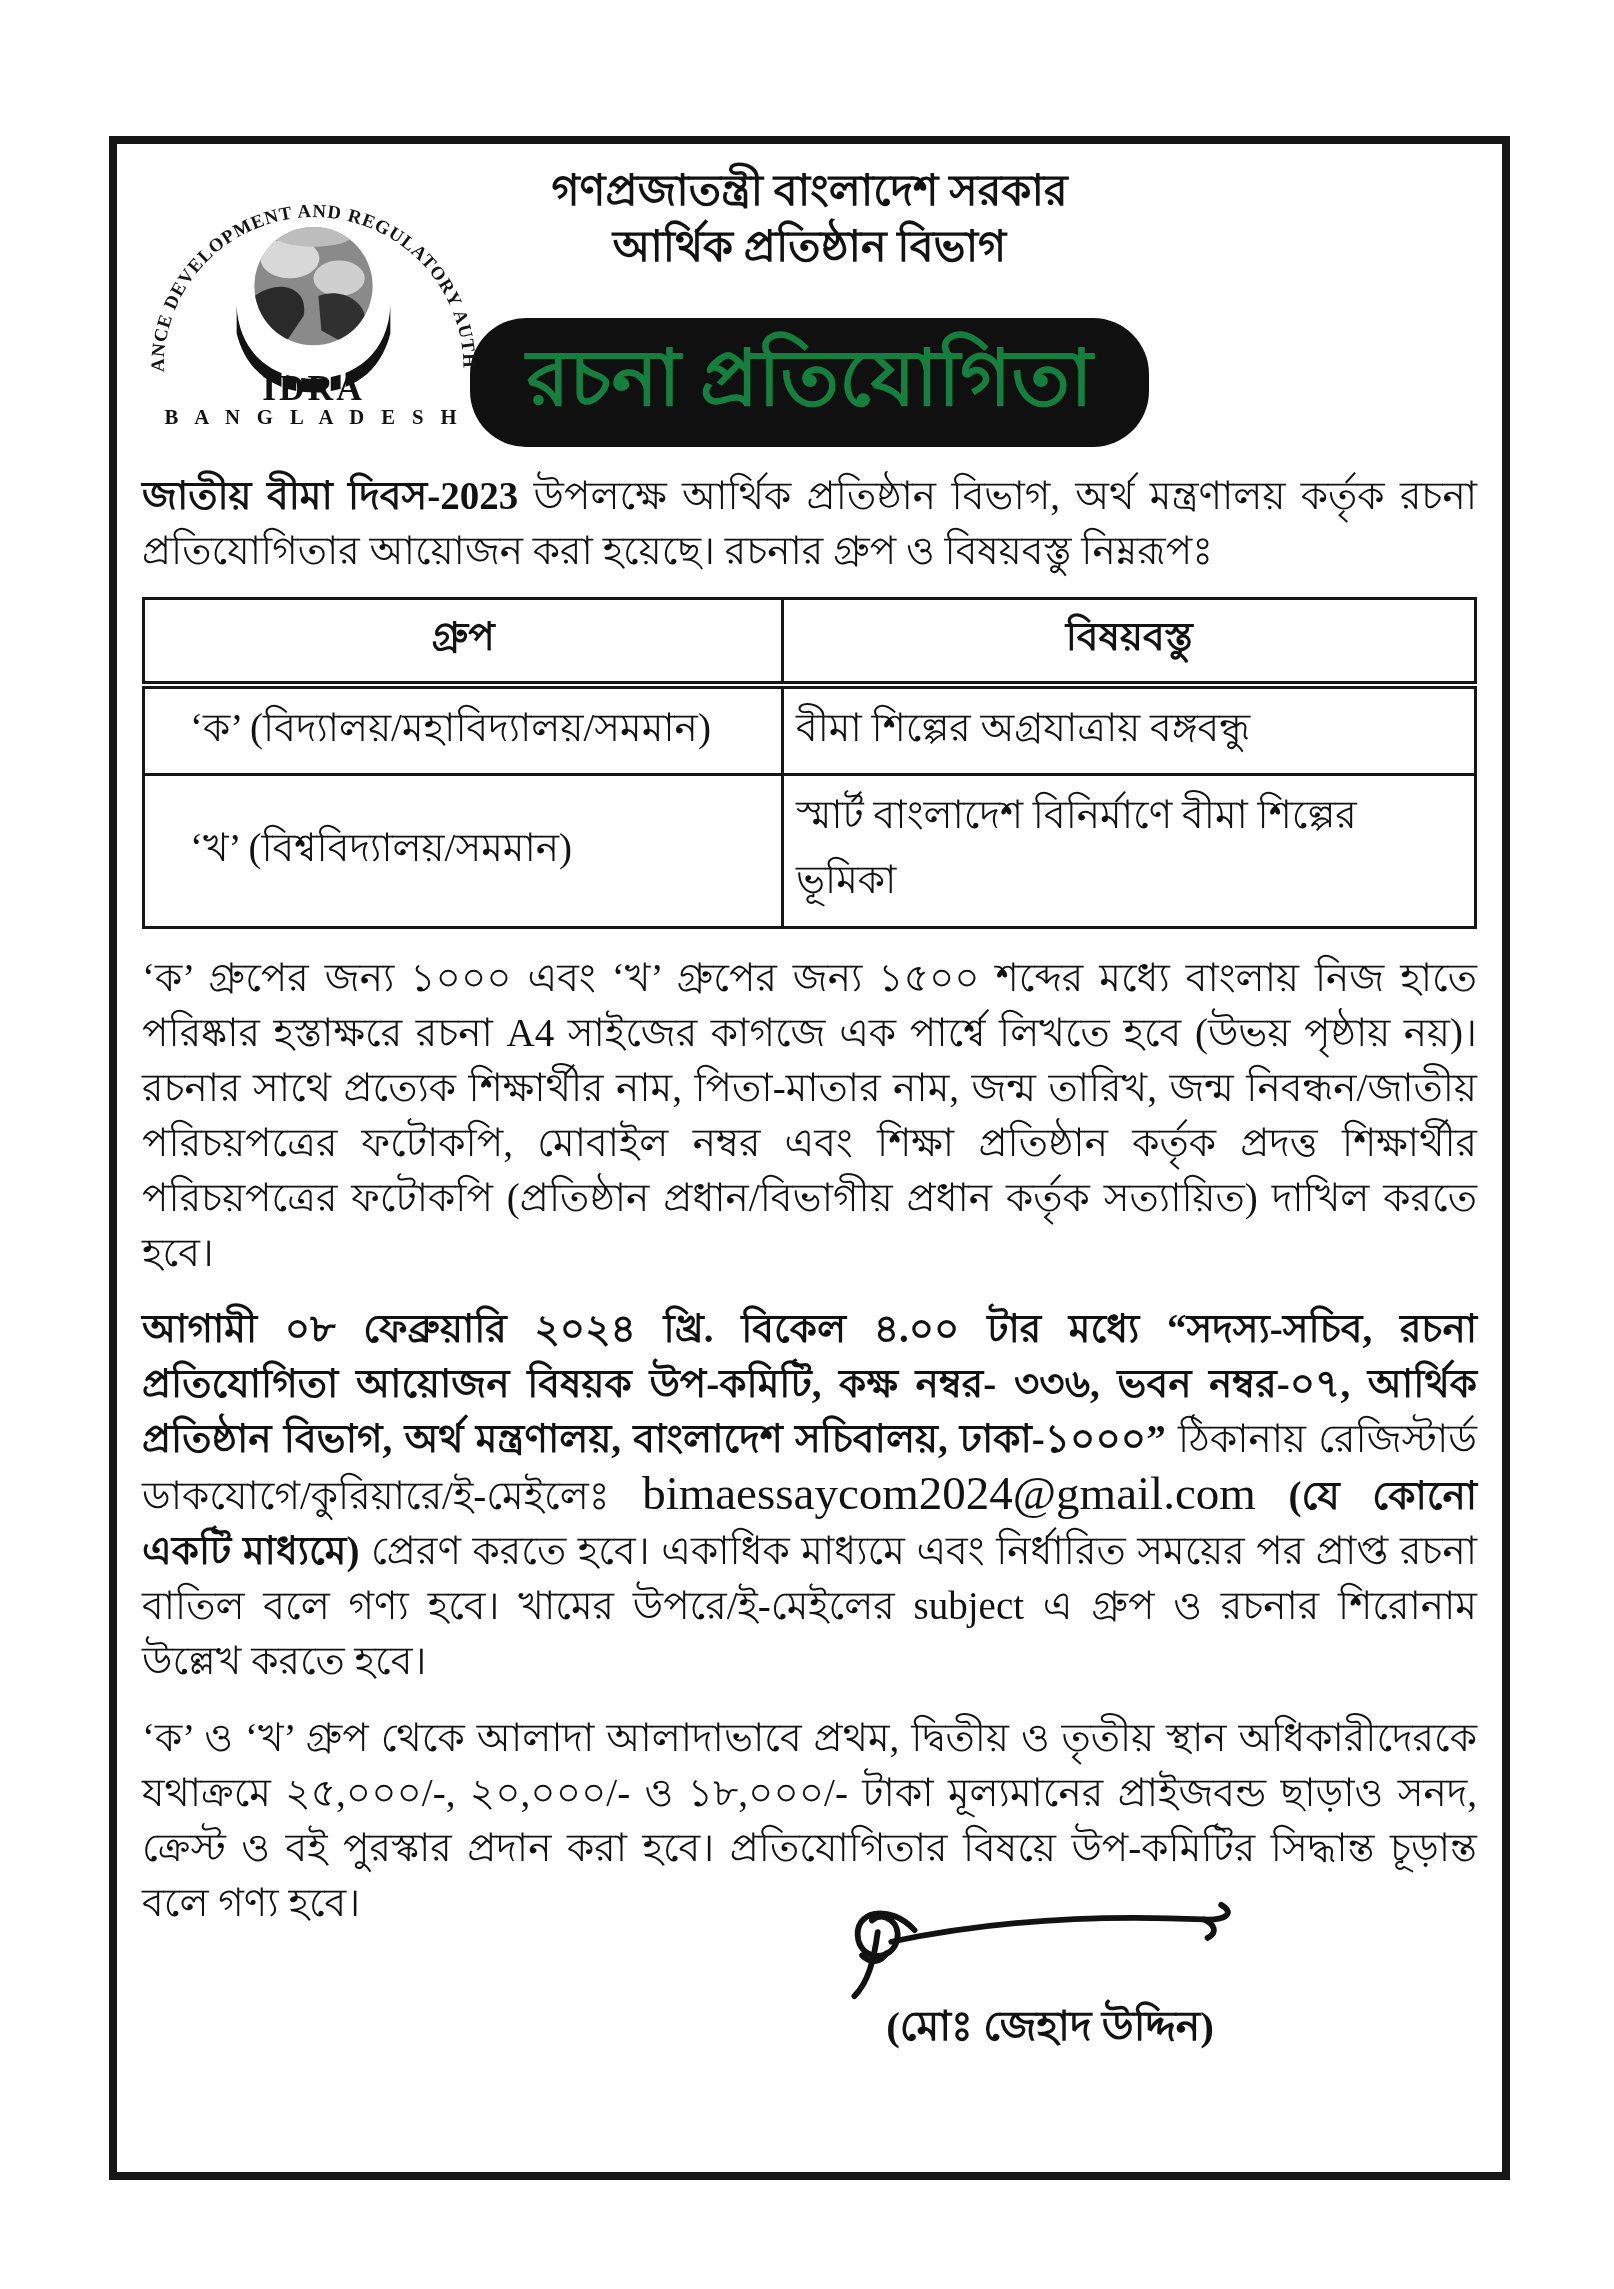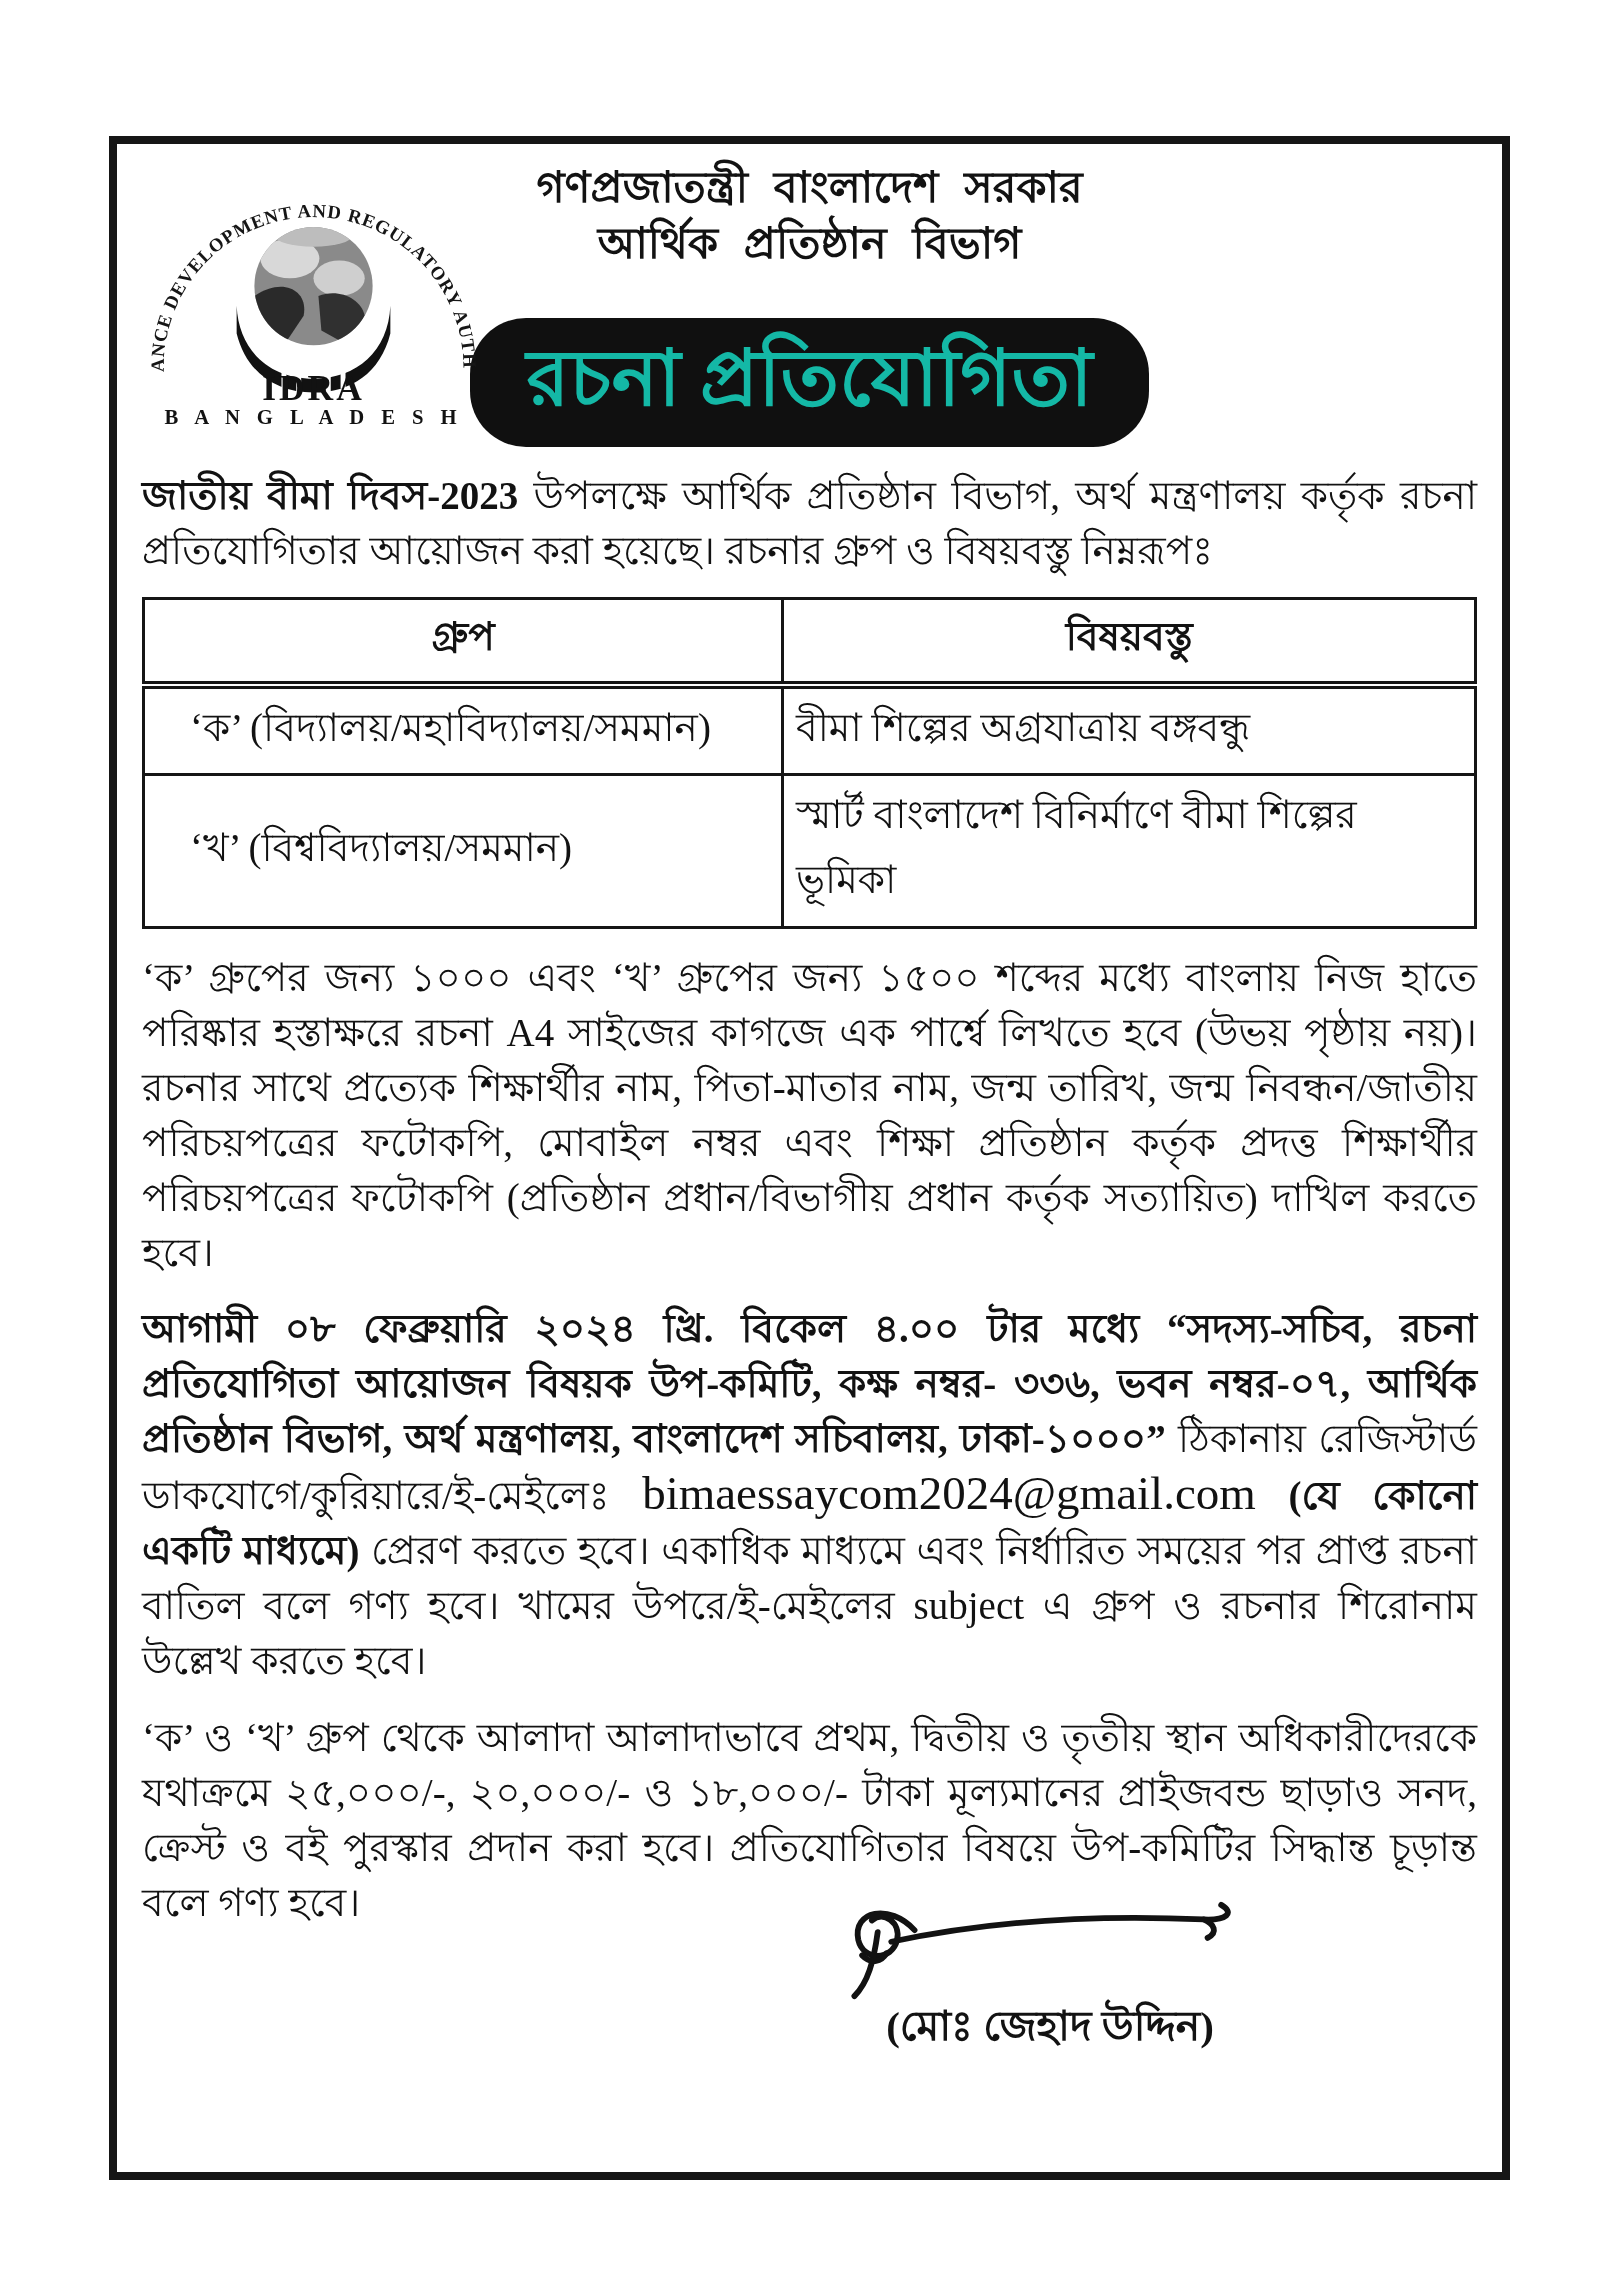--- a/index.html
+++ b/index.html
@@ -6,25 +6,25 @@
   body {
     width:1615px; height:2289px; background:#ffffff; position:relative;
     font-family:"Liberation Serif","DejaVu Serif",serif; color:#121212;
   }
   .frame {
     position:absolute; left:109px; top:136px; width:1401px; height:2044px;
     border:8.7px solid #161616; box-sizing:border-box; padding:9.7px 25px 0;
     overflow:hidden; background:#ffffff;
   }
   .hdr { text-align:center; padding-top:9.7px; }
-  .hdr-line { font-size:43px; line-height:56px; font-weight:600;font-family:Liberation Mono, monospace; }
+  .hdr-line { font-size:43px; line-height:56px; font-weight:600; }
   .hdr-web { font-size:54px; line-height:64px; }
   .logo { position:absolute; left:15.5px; top:13.6px; width:361px; height:268px; }
   .badge {
-    width:max-content; margin:43px auto 0; background:#101010; color:#14b8a6;
+    width:max-content; margin:43px auto 0; background:#101010; color:#15803d;
     font-weight:bold; font-size:78px; line-height:1; padding:21.3px 56px 29px;
     border-radius:56px;
   }
   .para { font-size:39px; line-height:55px; text-align:justify; margin:21.3px 0 0; }
   .b { font-weight:bold; }
   .latin { font-family:"Liberation Serif","DejaVu Serif",serif;margin-top:36px; }
   .email { font-size:47px; }
   table.groups { width:100%; border-collapse:collapse; margin-top:19.4px;padding-left:24px; }
   table.groups, .groups th, .groups td { border:3.9px solid #161616; }
   .groups th { border-bottom:8.7px double #161616; font-size:39px; padding:5.8px 3.9px 9.7px; text-align:center; }

